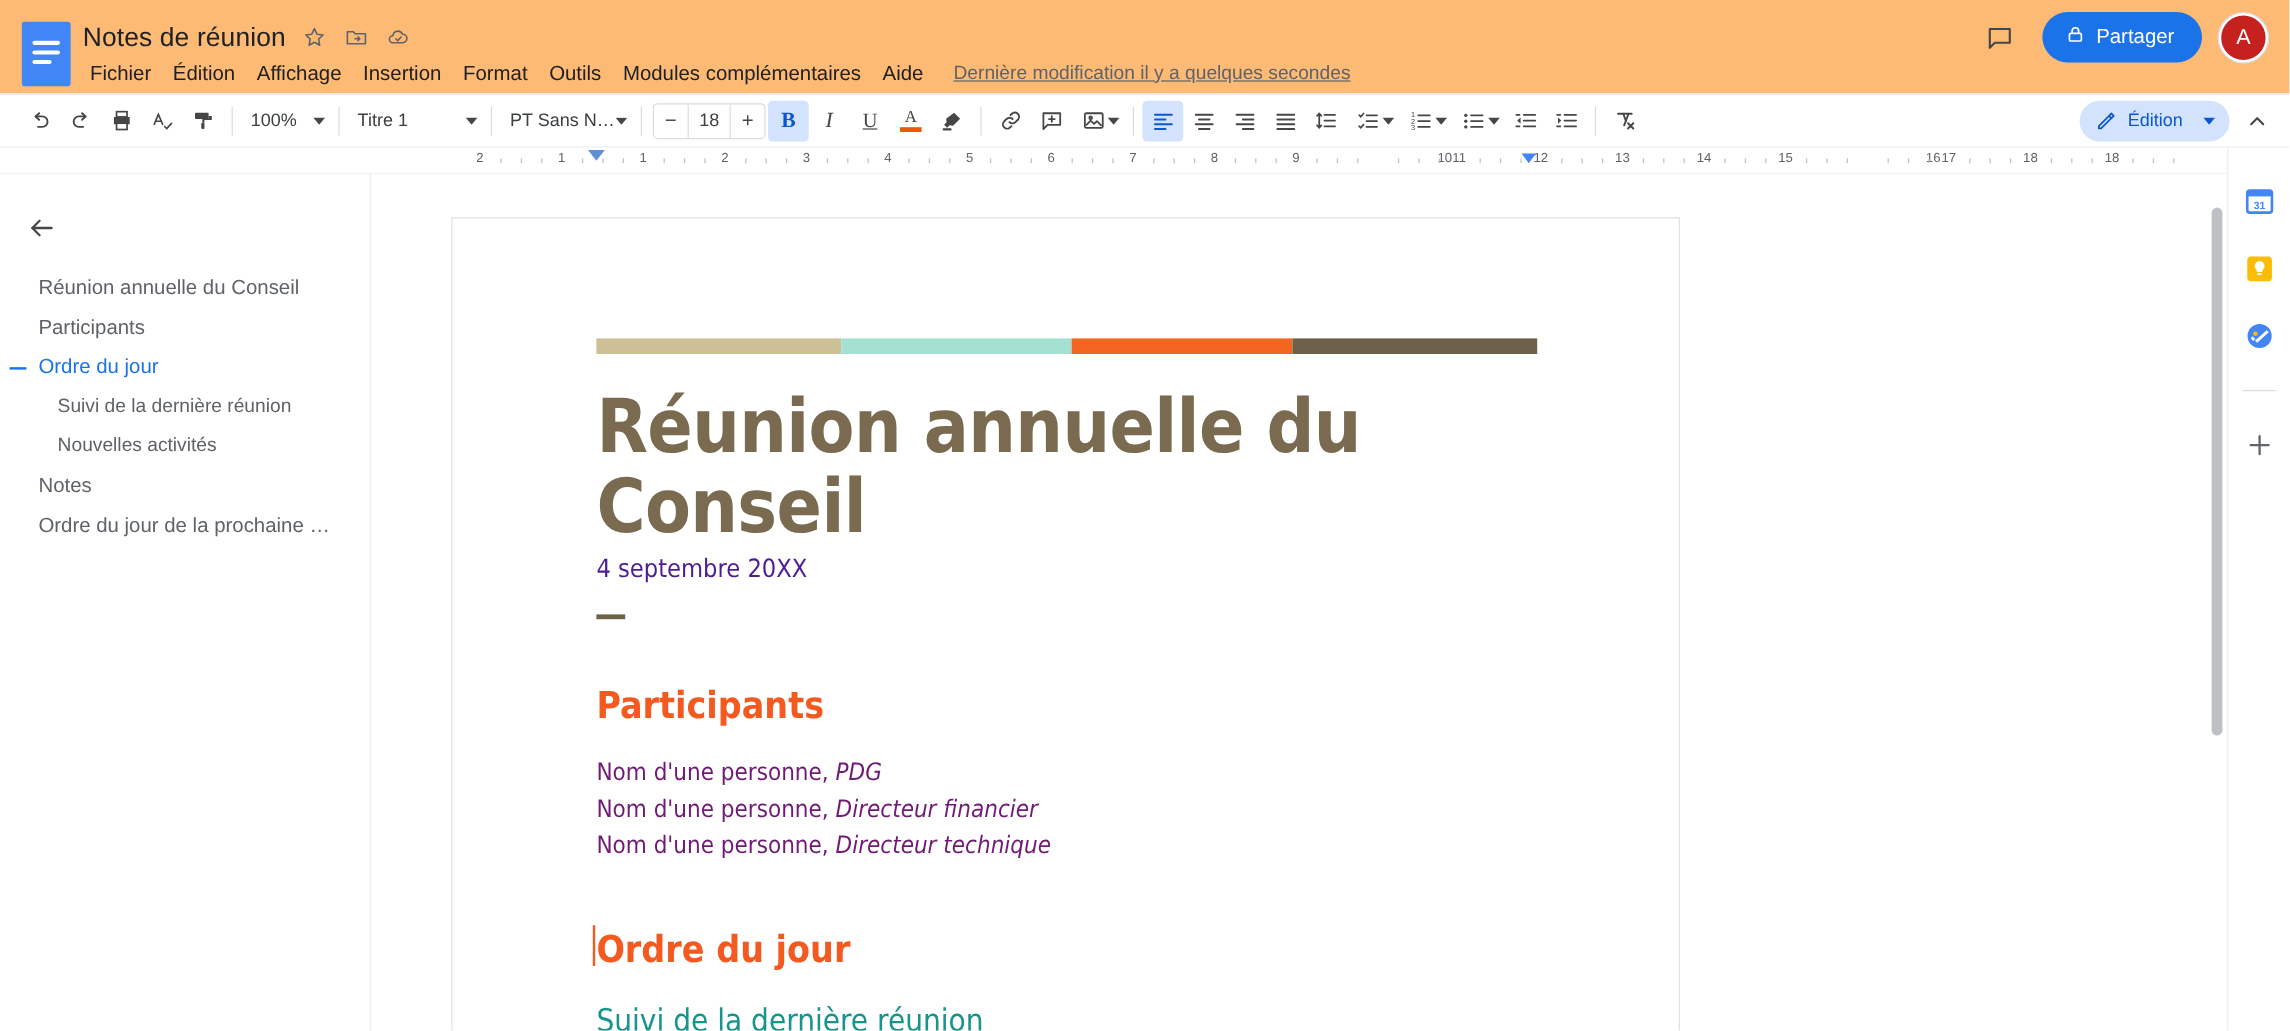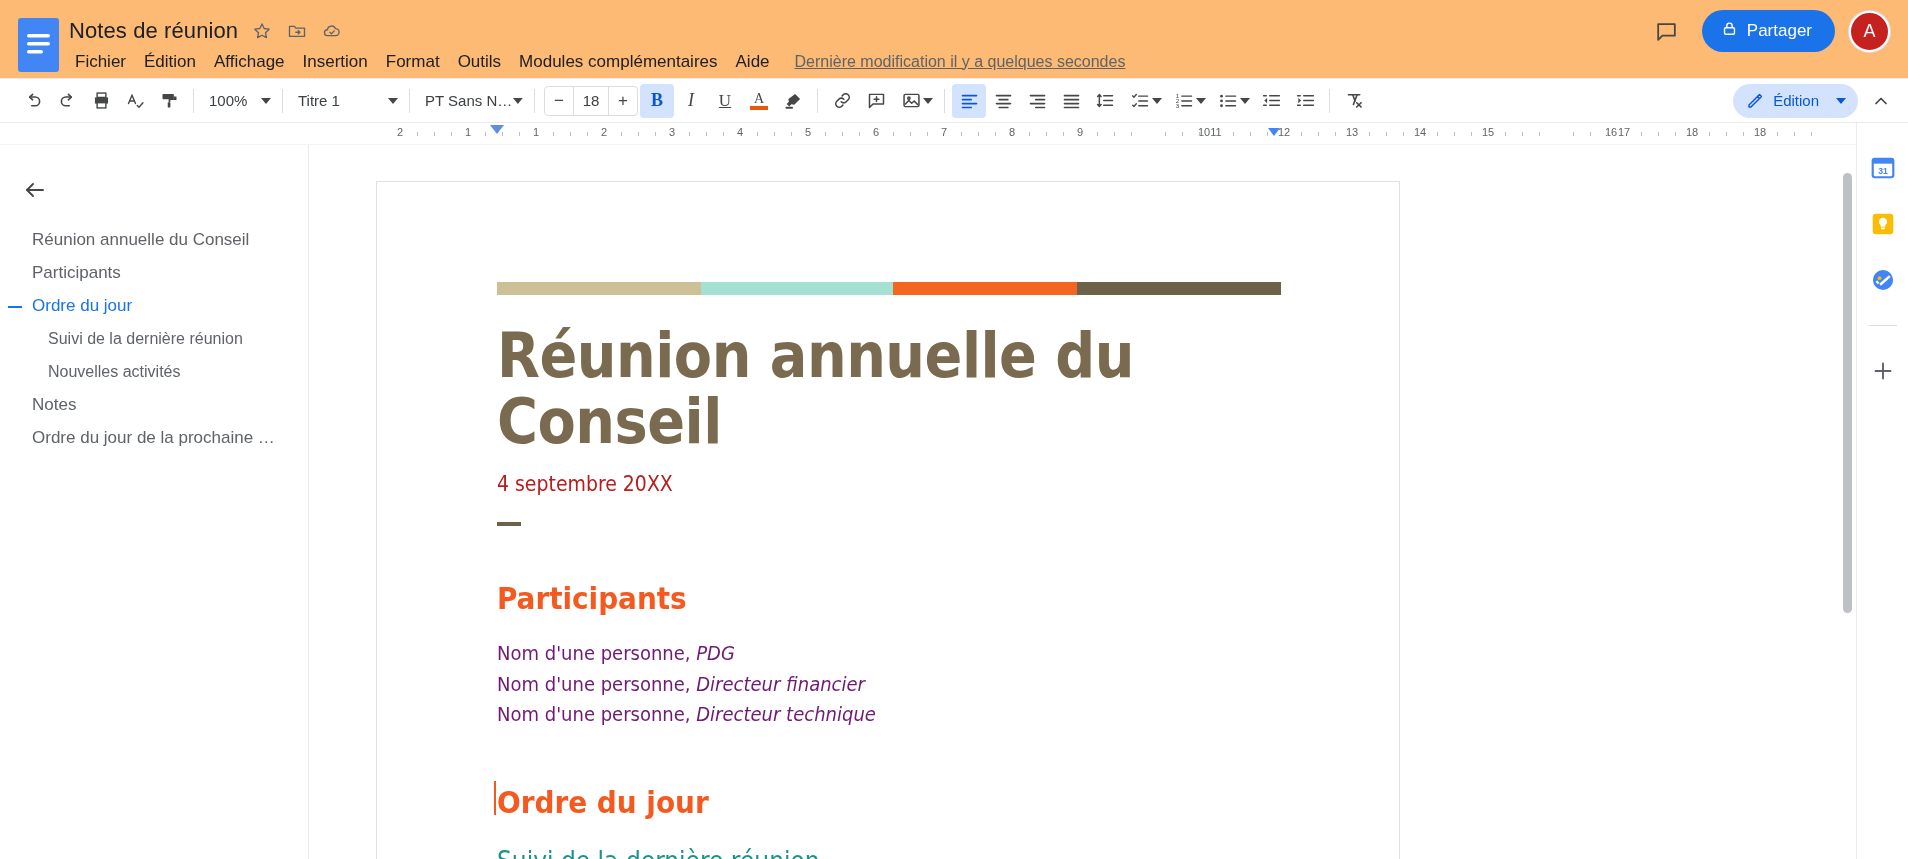--- a/index.html
+++ b/index.html
@@ -311,22 +311,22 @@
     font-size: 62px;
     line-height: 1.06;
     font-weight: 700;
     color: #7a6a4f;
     margin: 28px 0 0 0;
     letter-spacing: -0.5px;
   }
   .doc-date {
     font-family: "DejaVu Sans Condensed", "Liberation Sans Narrow", "Liberation Sans", sans-serif;
     font-size: 21px;
-    color: #b91c1c;
-    margin-top: 18px;
+    color: #4c1d95;
+    margin-top: 8px;
   }
   .doc-rule {
     width: 24px; height: 4px;
     background: #6d6249;
     margin-top: 26px;
   }
   .doc-h2 {
     font-family: "DejaVu Sans Condensed", "Liberation Sans Narrow", "Liberation Sans", sans-serif;
     font-size: 31px;
     font-weight: 700;

